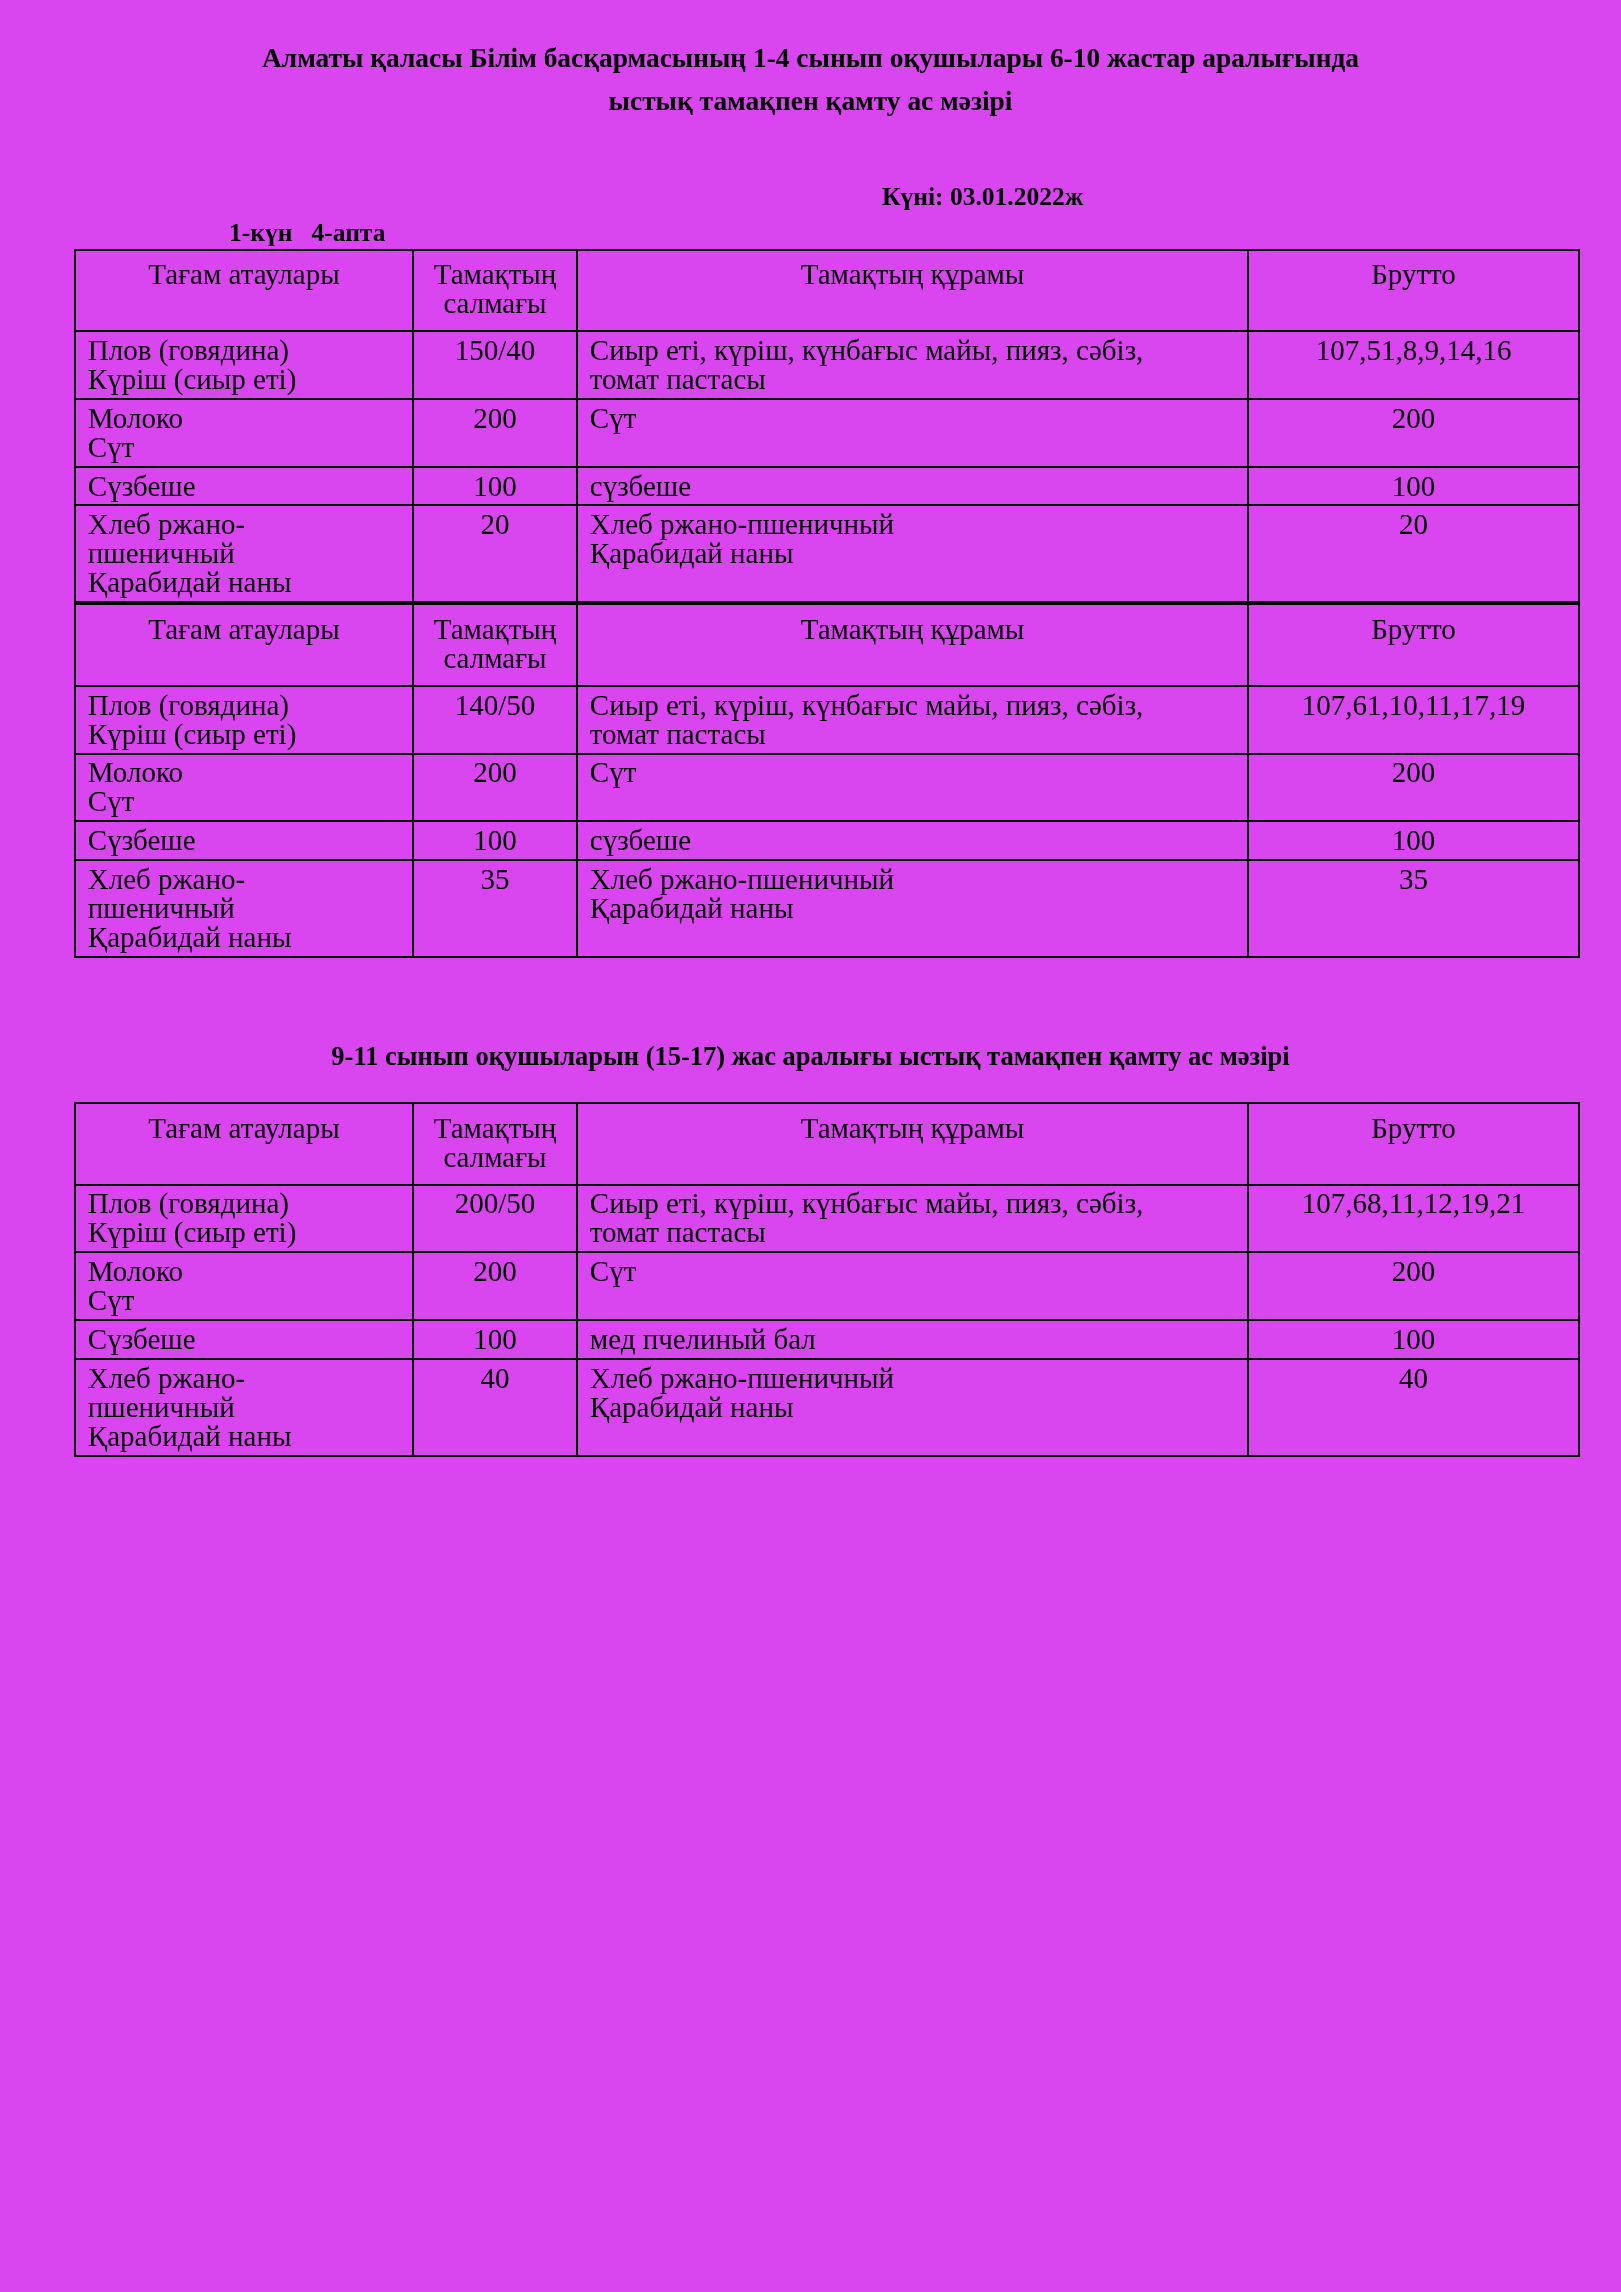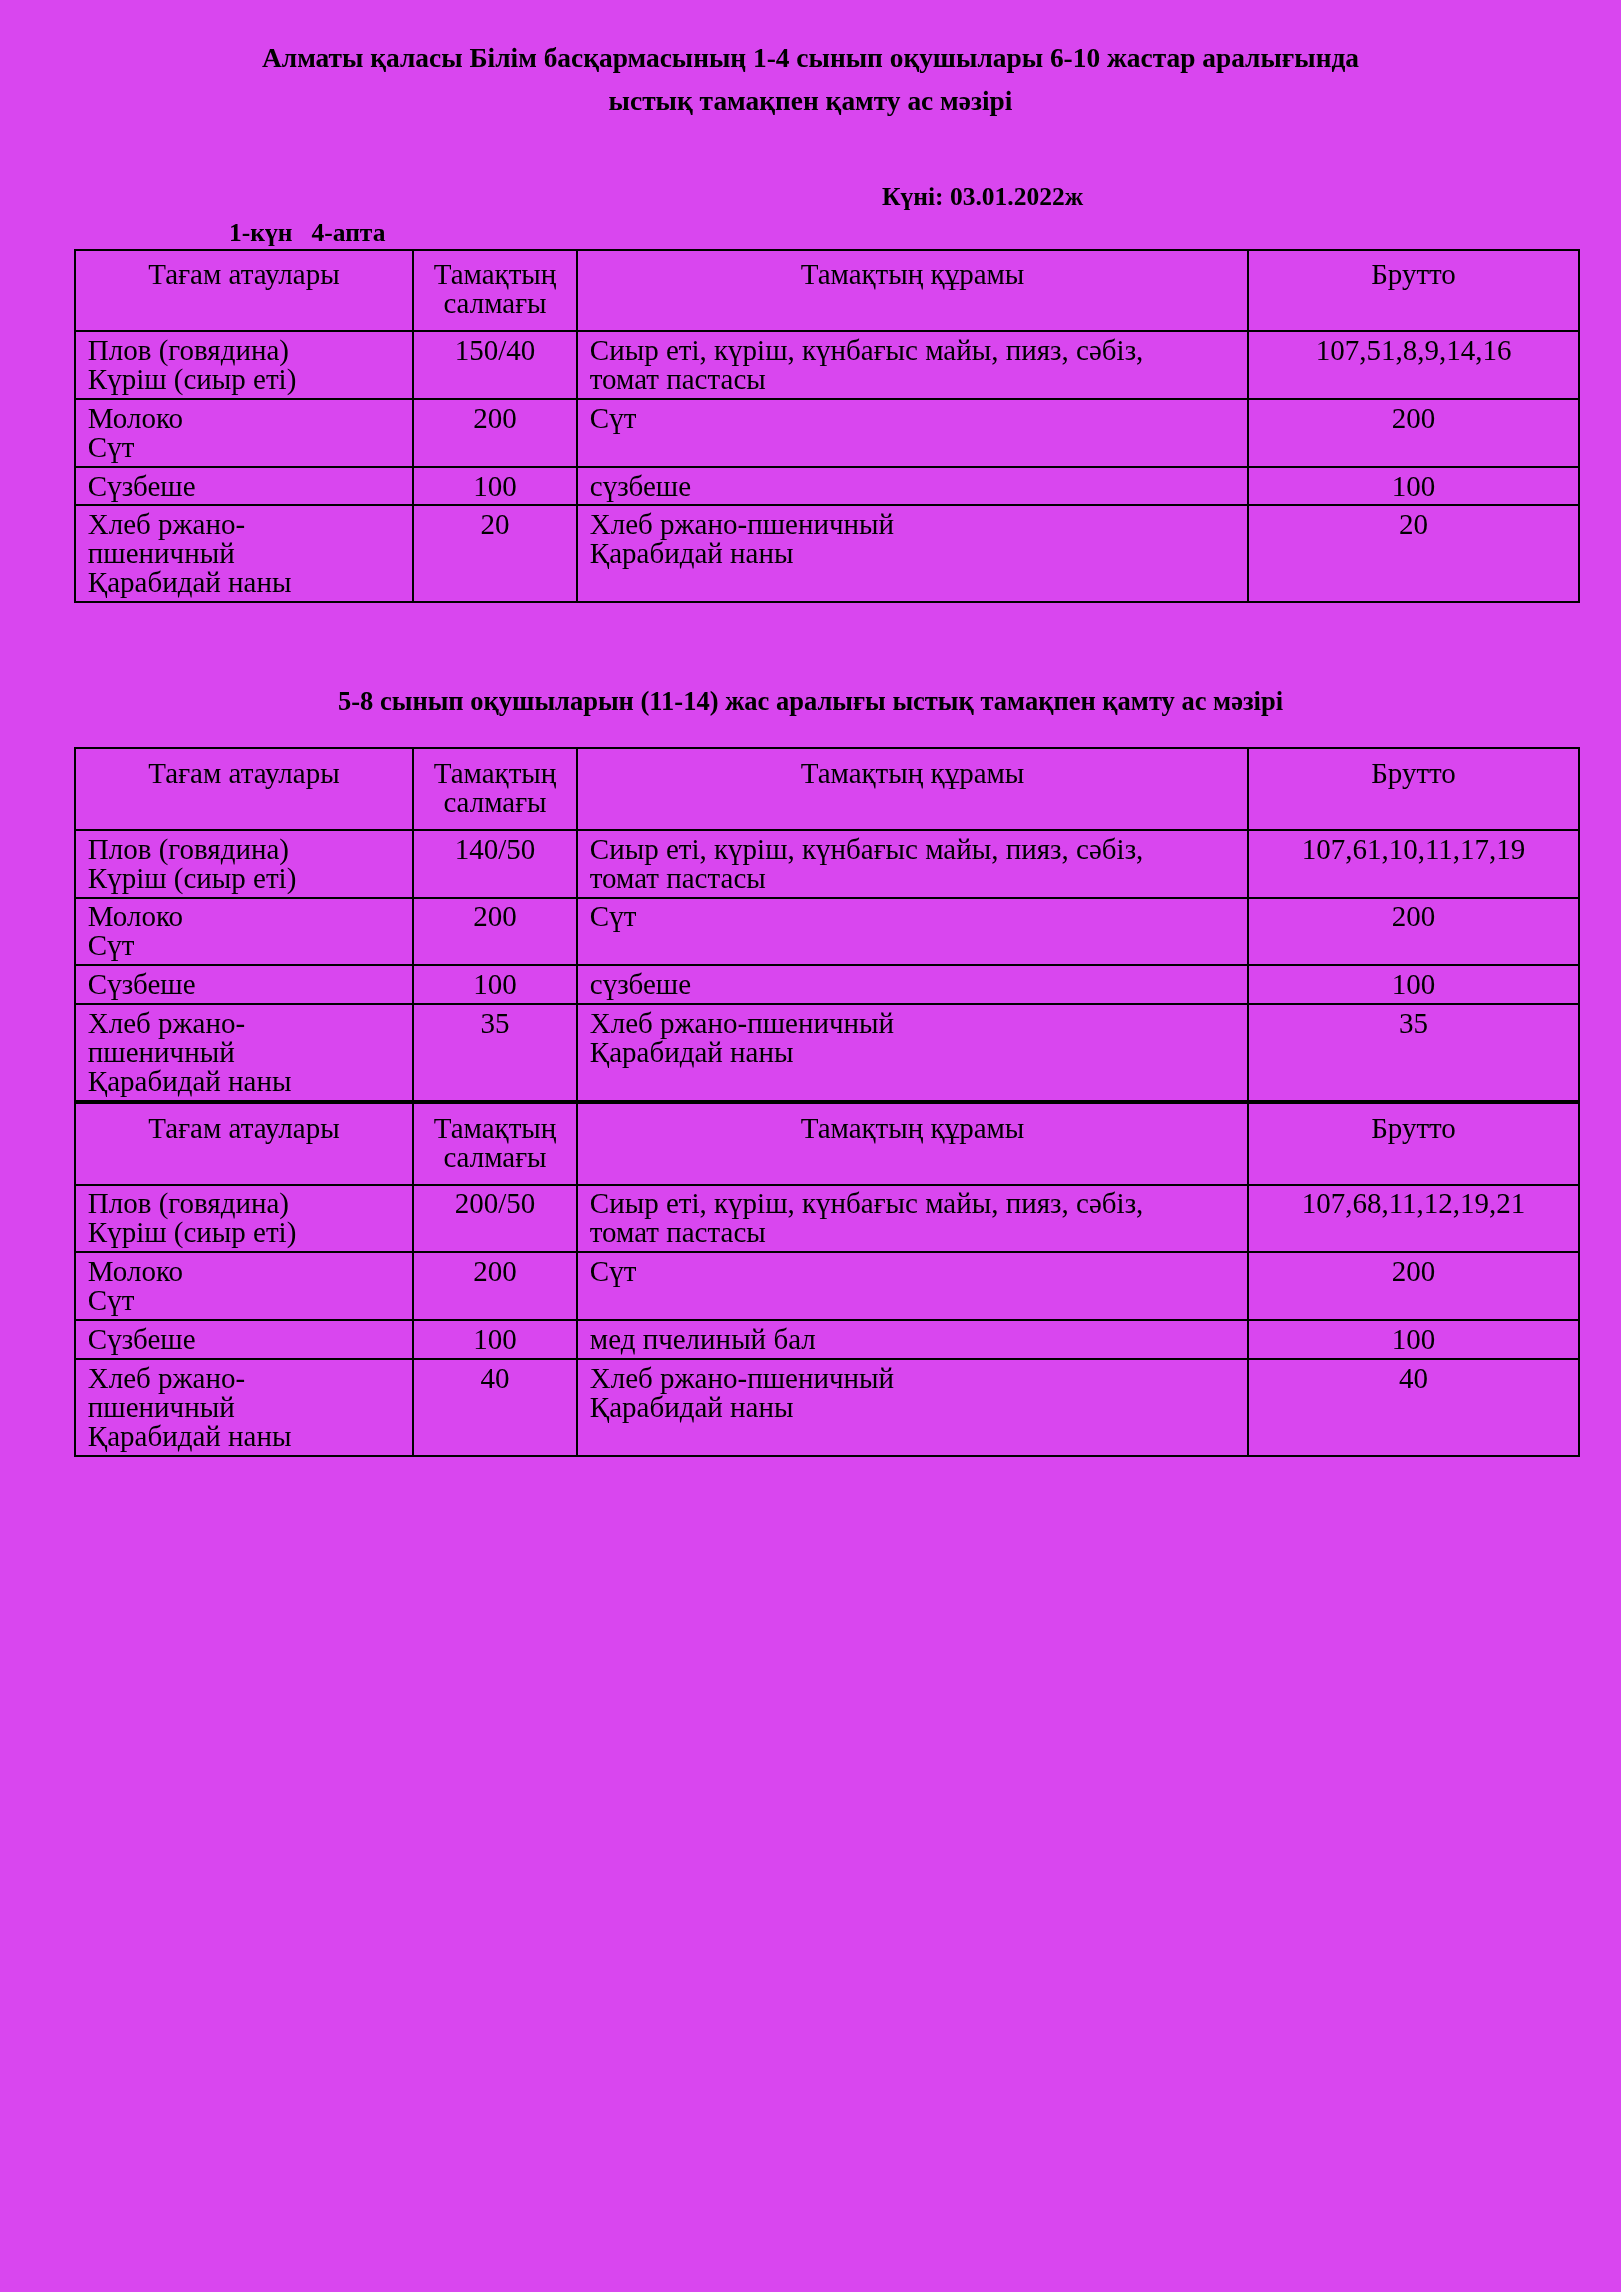--- a/index.html
+++ b/index.html
@@ -129,21 +129,20 @@
 пшеничный
 Қарабидай наны</td>
         <td class="c-weight">20</td>
         <td class="c-comp">Хлеб ржано-пшеничный
 Қарабидай наны</td>
         <td class="c-brutto">20</td>
       </tr>
     </tbody>
   </table>
 
-  <div class="section-heading">5-8 сынып оқушыларын (11-14) жас аралығы ыстық тамақпен қамту ас мәзірі</div>
 
   <table class="menu-table">
     <colgroup>
       <col style="width:338px">
         <col style="width:164px">
         <col style="width:671px">
         <col style="width:331px">
     </colgroup>
     <thead>
       <tr>
@@ -180,20 +179,21 @@
 пшеничный
 Қарабидай наны</td>
         <td class="c-weight">35</td>
         <td class="c-comp">Хлеб ржано-пшеничный
 Қарабидай наны</td>
         <td class="c-brutto">35</td>
       </tr>
     </tbody>
   </table>
 
+  <div class="section-heading">9-11 сынып оқушыларын (15-17) жас аралығы ыстық тамақпен қамту ас мәзірі</div>
 
   <table class="menu-table">
     <colgroup>
       <col style="width:338px">
         <col style="width:164px">
         <col style="width:671px">
         <col style="width:331px">
     </colgroup>
     <thead>
       <tr>

